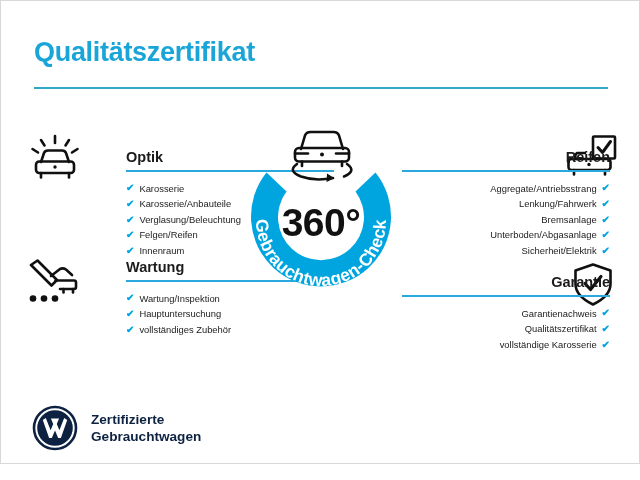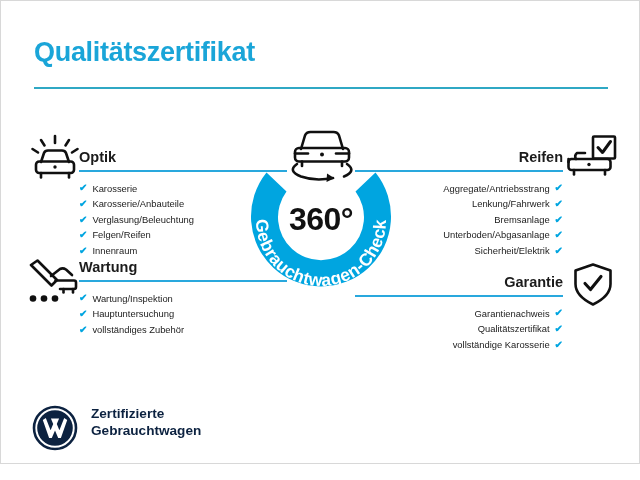--- a/index.html
+++ b/index.html
@@ -38,20 +38,21 @@
     top: 86px;
     width: 574px;
     height: 2px;
     background: #2fa8c4;
   }
 
   
   .section {
     position: absolute;
     width: 208px;
+    margin-left: 47px;
   }
   .section.left  { left: 78px; }
   .section.right { left: 354px; text-align: right; }
 
   .sec-head {
     font-size: 14.5px;
     font-weight: bold;
     color: #1b1b1b;
     line-height: 20px;
     white-space: nowrap;
@@ -103,40 +104,41 @@
     height: 184px;
   }
   .badge svg { display: block; }
 
   .badge-360 {
     position: absolute;
     left: 0;
     top: 72px;
     width: 184px;
     text-align: center;
-    font-size: 32px;
+    font-size: 39px;
     font-weight: bold;
     color: #111111;
     letter-spacing: -0.5px;
   }
 
   .car-top {
     position: absolute;
     left: 52px;
     top: -6px;
     width: 82px;
     height: 62px;
   }
 
   
   .footer {
     position: absolute;
     left: 31px;
     top: 404px;
     display: flex;
+    align-items: center;
   }
   .vw-mark { width: 46px; height: 46px; flex: none; }
   .footer-text {
     margin-left: 13px;
     font-size: 13.6px;
     font-weight: bold;
     line-height: 17px;
     color: #0c2240;
     white-space: nowrap;
   }

